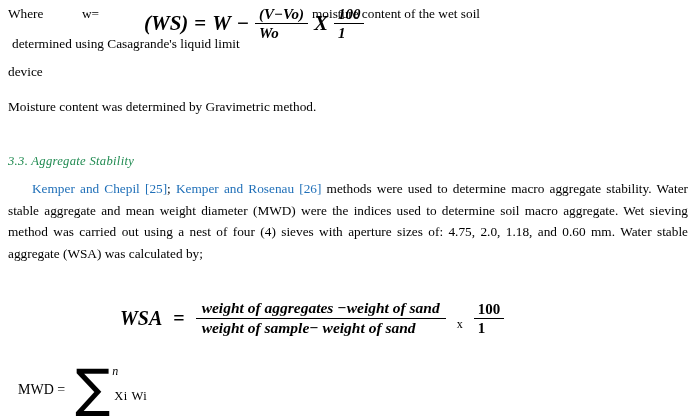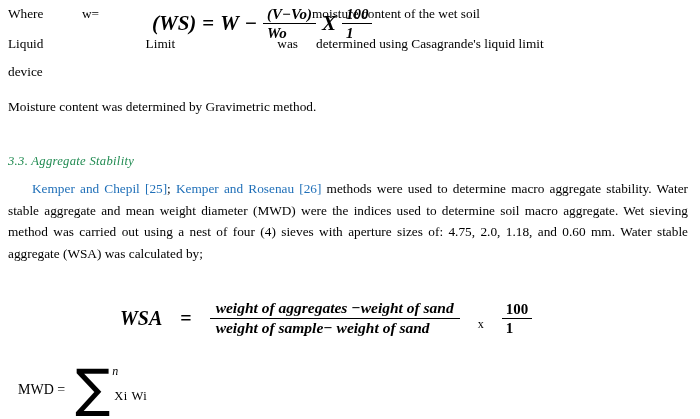--- a/index.html
+++ b/index.html
@@ -65,21 +65,21 @@
     justify-content: space-between;
     padding-left: 4px;
     align-items: center;
   }
   .b1-line3 { margin-top: 2px; }
   .b1-line4 { margin-top: 14px; }
 
   
   .ws-formula {
     position: absolute;
-    left: 144px;
+    left: 136px;
     top: 2px;
     font-family: "Liberation Serif", serif;
     font-style: italic;
     font-weight: bold;
     font-size: 21px;
     display: flex;
     align-items: center;
     gap: 6px;
     white-space: nowrap;
   }
@@ -123,21 +123,21 @@
   }
   .cite { color: #1f6fb8; font-family: Liberation Serif, serif; }
 
   
   .wsa-formula {
     position: absolute;
     left: 120px;
     top: 300px;
     display: flex;
     align-items: center;
-    gap: 18px;
+    gap: 11px;
     font-family: "Liberation Serif", serif;
     font-style: italic;
     font-weight: bold;
     font-size: 20px;
     white-space: nowrap;
   }
   .wsa-formula .eq { font-style: normal; }
   .big-frac { font-size: 15.5px; }
   .big-frac .num, .big-frac .den { padding: 0 6px; }
   .x-mult {
@@ -199,25 +199,20 @@
 
   <div class="block1">
 
     <div class="b1-row b1-line1 para">
       <span class="lbl-where">Where</span>
       <span class="lbl-w">w=</span>
       <span>moisture content of the wet soil</span>
     </div>
 
     <div class="b1-row b1-line2 para">
-      <span class="lbl-ll">
-        <span>Liquid</span>
-        <span>Limit</span>
-        <span>was</span>
-      </span>
       <span class="tail">
         <span>determined using Casagrande's liquid limit</span>
       </span>
     </div>
 
     <div class="b1-line3 para">device</div>
 
     <div class="b1-line4 para">Moisture content was determined by Gravimetric method.</div>
 
     <div class="ws-formula">

